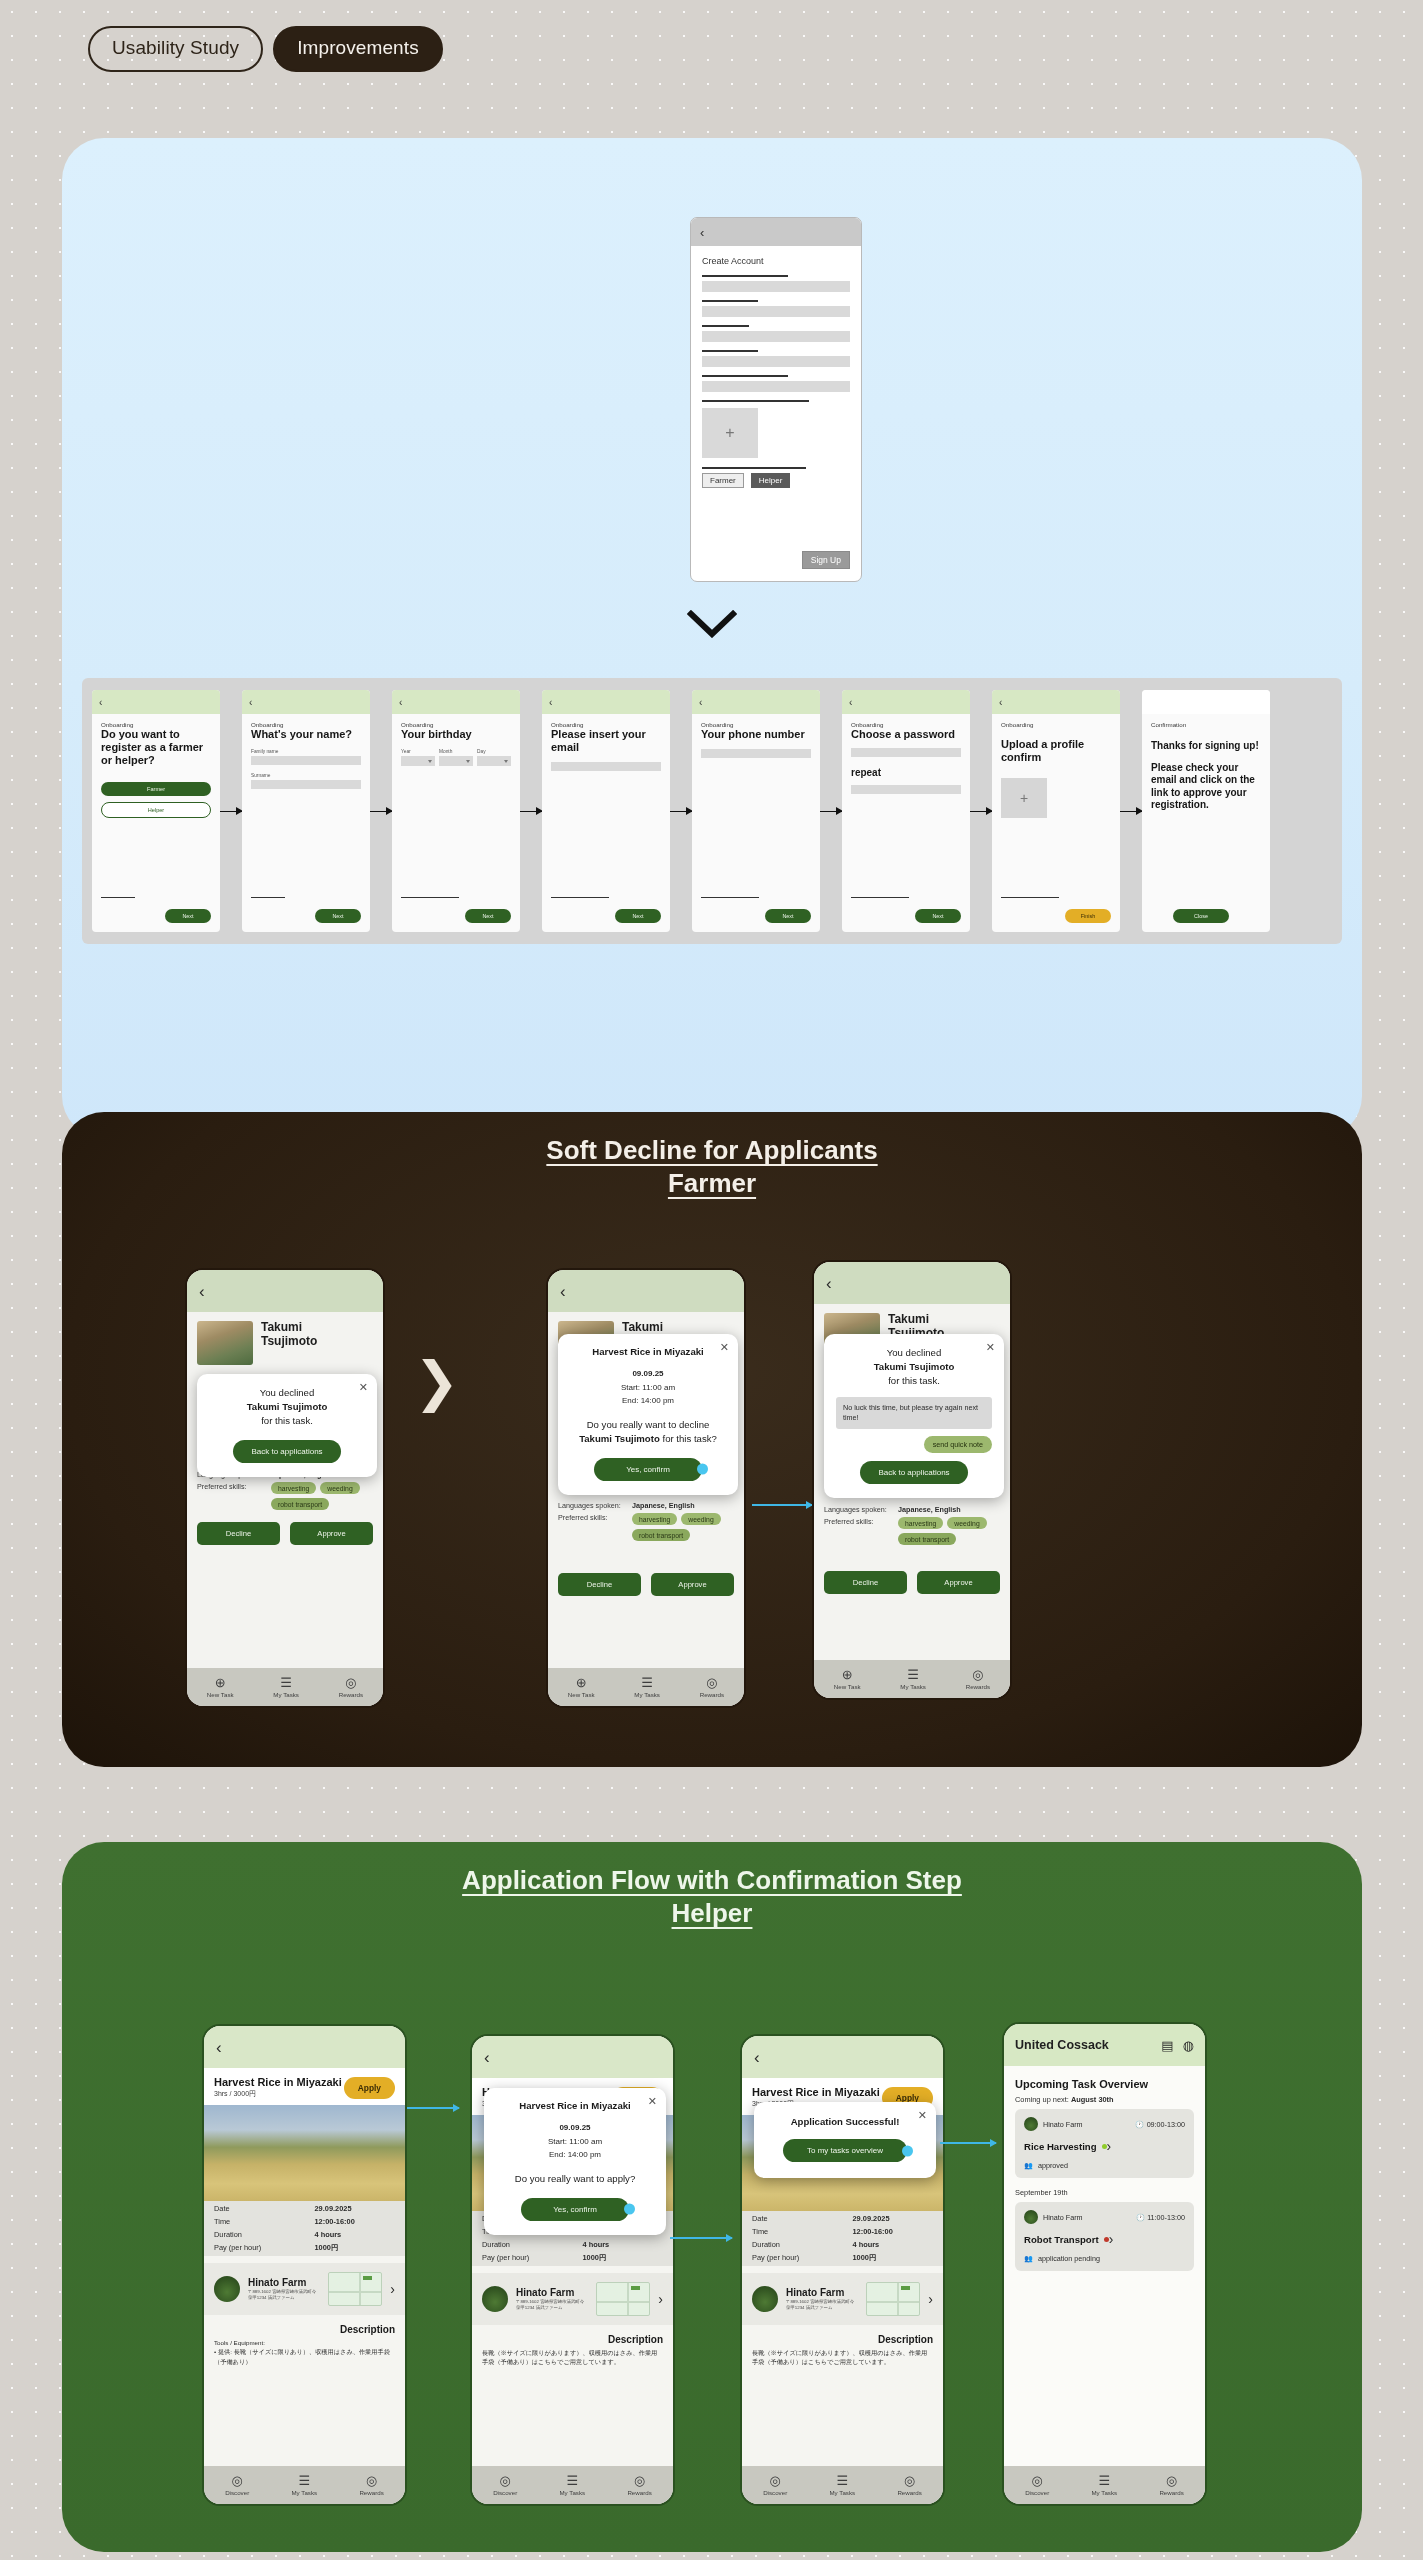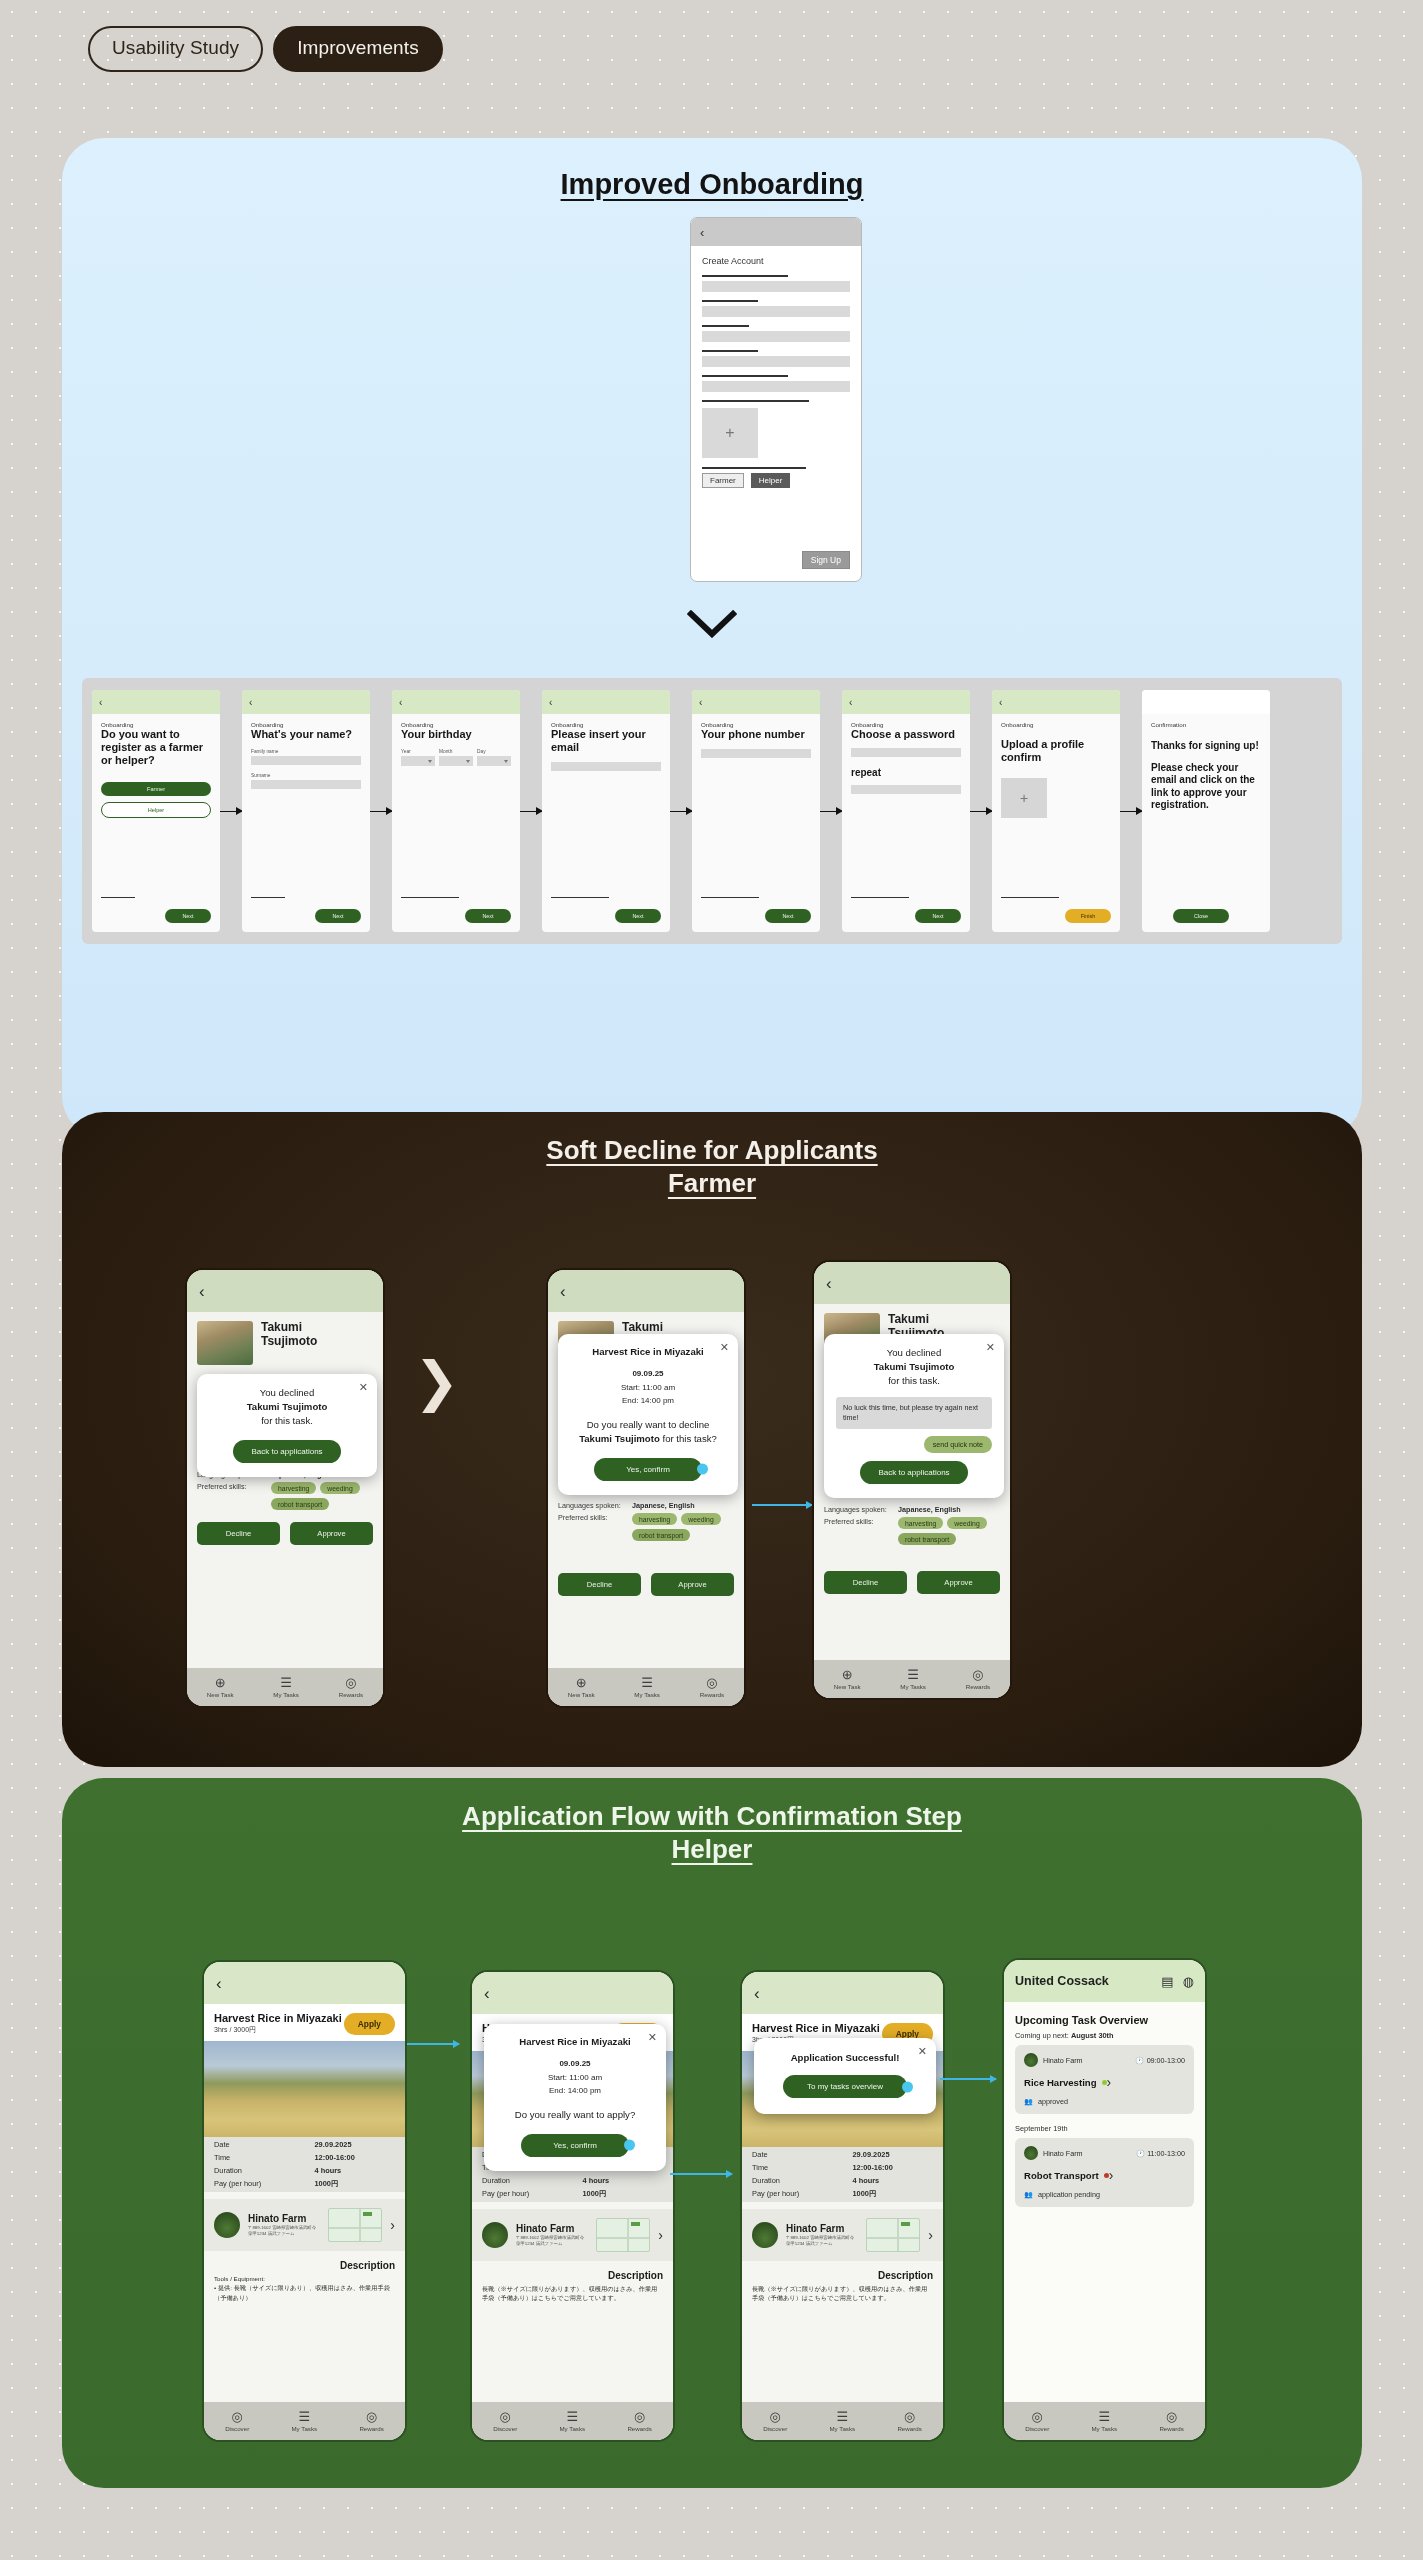--- a/index.html
+++ b/index.html
@@ -151,21 +151,21 @@
      border-radius:50%; background:#49c6ef; }
   .conn {
     position:absolute; height: 2px; background:#3fb7e6;
   }
   .conn::after { content:""; position:absolute; right:-1px; top:-3px; border-left:7px solid #3fb7e6;
      border-top:4px solid transparent; border-bottom:4px solid transparent; }
   .big-chev { position:absolute; color:#ece4d8; font-size: 54px; font-weight: 300; }
 
   
   #sec-apply {
-    left: 62px; top: 1778px; width: 1300px; height: 710px;
+    left: 62px; top: 1842px; width: 1300px; height: 710px;
     background: linear-gradient(180deg,#3f7030 0%, #3a6a2c 100%);
   }
   #sec-apply .sec-title { font-size: 26px; color: #eef6ea; padding-top: 22px; }
 
   .task-title { font-size: 11px; font-weight: bold; color:#171717; }
   .task-sub { font-size: 7px; color:#3b3b3b; margin-top: 1px; }
   .apply-btn { font-size: 8.4px; font-weight:bold; color:#3a2c05; background:#e3ae26;
      padding: 6px 14px; border-radius: 999px; position:relative; }
   .hero { height: 96px; background:
       linear-gradient(180deg,#9fb7cf 0%, #b9c9d6 26%, #8f9a5c 44%, #c6b268 62%, #d8c47a 82%, #cbb569 100%); }
@@ -206,21 +206,20 @@
 </style>
 </head>
 <body>
 
 <div class="tabs">
   <div class="tab outline">Usability Study</div>
   <div class="tab filled">Improvements</div>
 </div>
 
 <div class="section" id="sec-onboarding">
-  <div class="sec-title">Improved Onboarding</div>
 
   <div class="wf">
     <div class="wf-bar">
       <span style="font-size:13px;color:#333;">‹</span>
     </div>
     <div class="wf-body">
       <div class="wf-title">Create Account</div>
       <div class="wf-lbl" style="width:58%"></div>
       <div class="wf-inp"></div>
       <div class="wf-lbl" style="width:38%"></div>

